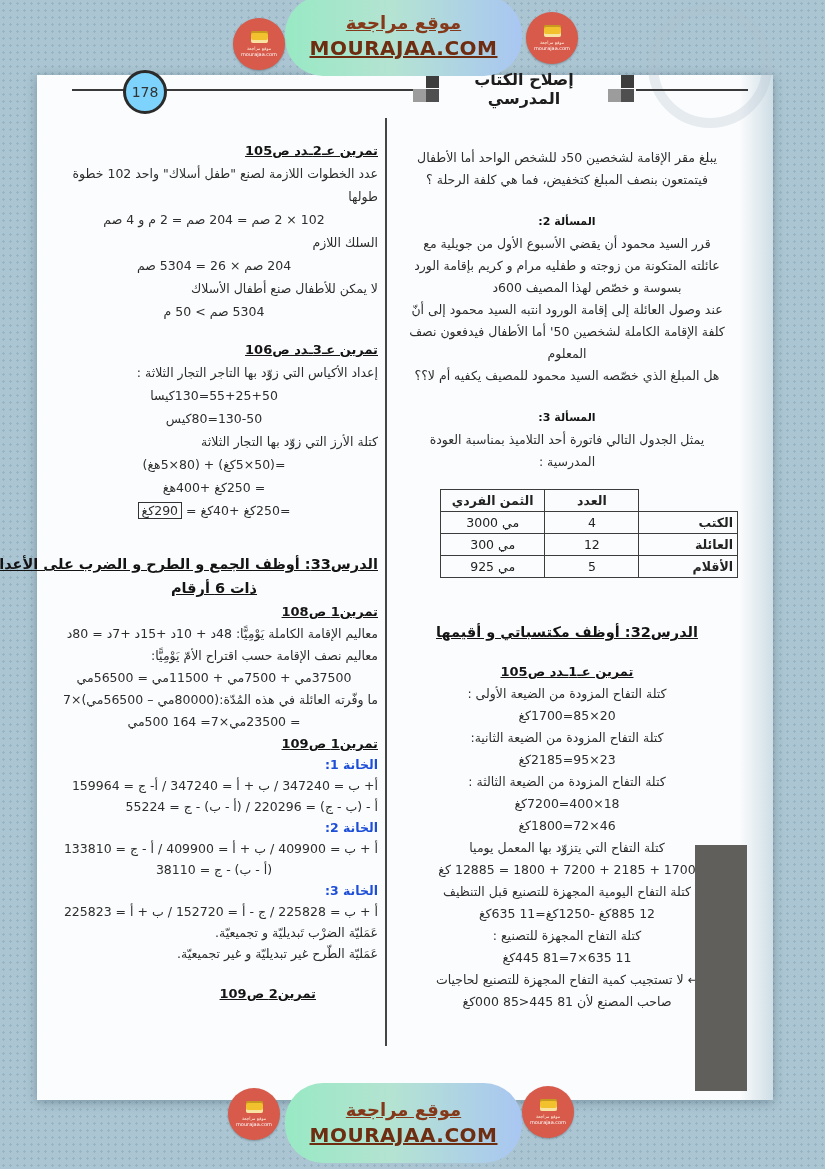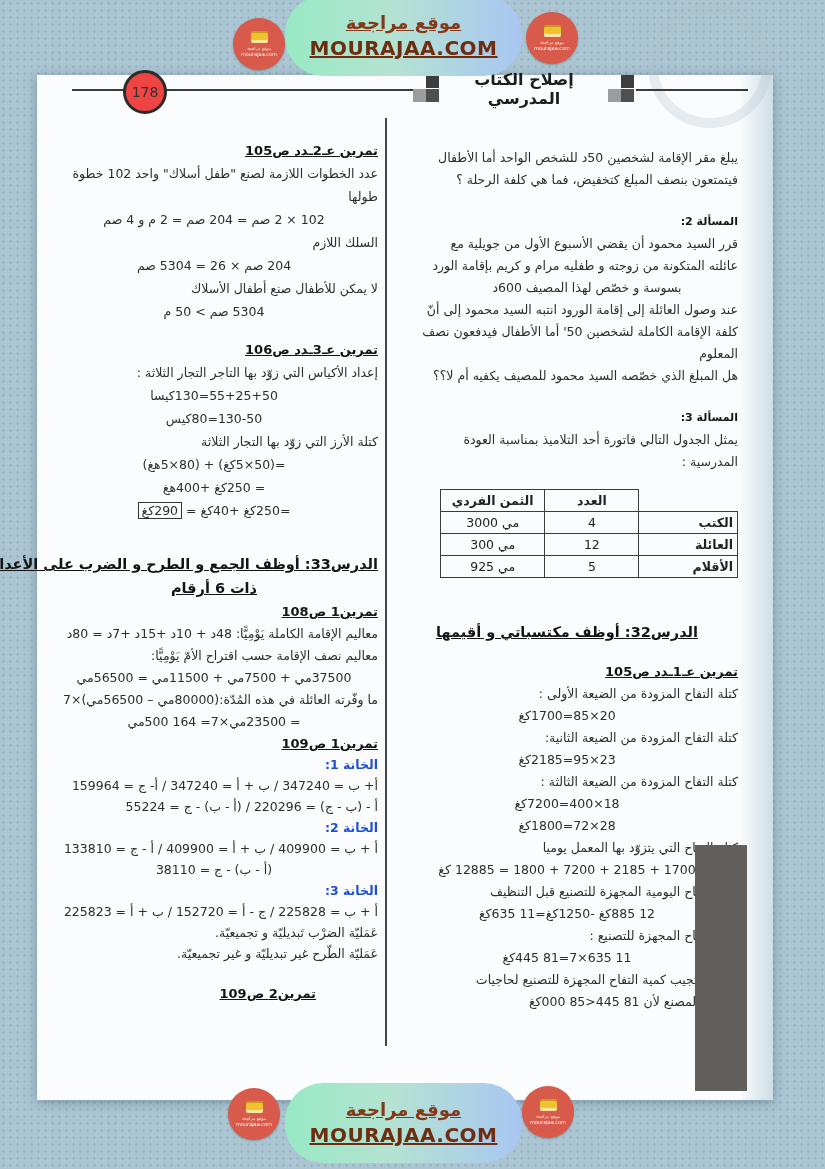--- a/index.html
+++ b/index.html
@@ -25,38 +25,38 @@
   .logo{position:absolute;width:52px;height:52px;border-radius:50%;background:#d75a4b;z-index:31;
         display:flex;flex-direction:column;align-items:center;justify-content:center;
         box-shadow:0 1px 2px rgba(0,0,0,.25);}
   .logo .book{width:17px;height:12px;background:#f2c12e;border-radius:2px;margin-bottom:3px;
         box-shadow:inset 0 -3px 0 rgba(255,255,255,.55), inset 0 2px 0 rgba(120,80,0,.35);}
   .logo .t1{font-size:4.5px;color:#ffe9d8;line-height:5px;}
   .logo .t2{font-size:5px;color:#ffffff;line-height:6px;}
   
   .hline{position:absolute;height:2px;background:#3a3a3a;z-index:5;}
   .pagenum{position:absolute;left:123px;top:70px;width:38px;height:38px;border-radius:50%;
-           border:3px solid #2b2b2b;background:#ef4444;z-index:6;
+           border:3px solid #2b2b2b;background:#7dd3fc;z-index:6;
            display:flex;align-items:center;justify-content:center;
            font-size:14px;color:#333;}
   .htitle{position:absolute;left:438px;top:70px;width:172px;text-align:center;
           font-weight:bold;font-size:16px;color:#1d1d1d;z-index:6;direction:rtl;}
   .sqc{position:absolute;width:26px;height:27px;z-index:6;}
   .sqc i{position:absolute;width:13px;height:13px;display:block;}
   .sqc .a{right:0;top:0;background:#3d3d3d;}
   .sqc .b{left:0;bottom:0;background:#9c9c9c;}
   .sqc .c{right:0;bottom:0;background:#4f4f4f;}
   .divider{position:absolute;left:385px;top:118px;width:2px;height:928px;background:#454545;z-index:4;}
   .darkband{position:absolute;left:695px;top:845px;width:52px;height:246px;background:#615f5b;z-index:8;}
   
   .col{position:absolute;direction:rtl;z-index:7;color:#2d2d2d;}
   #leftcol{left:50px;top:139px;width:328px;}
   #rightcol{left:396px;top:147px;width:342px;}
   .ln{line-height:23px;font-size:12.5px;text-align:right;white-space:nowrap;}
-  #rightcol .ln{line-height:22px;}
+  #rightcol .ln{line-height:22px;text-align:center;}
   .lh21 .ln{line-height:21px;}
   .lh215 .ln{line-height:21.5px;}
   .lh22 .ln{line-height:22px;}
   .lh24 .ln{line-height:24px;}
   .c{text-align:center;}
   .h{font-weight:bold;font-size:13px;text-decoration:underline;color:#141414;}
   .h2{font-weight:bold;font-size:14.5px;text-decoration:underline;text-align:center;color:#141414;}
   .b{font-weight:bold;color:#1d4ed8;}
   .b14{font-weight:bold;font-size:11px;color:#141414;}
   .box{border:1.2px solid #333;padding:0 3px;}
@@ -207,21 +207,21 @@
   <div class="ln h2" style="margin-top:43px;">الدرس32: أوظف مكتسباتي و أقيمها</div>
 
   <div class="lh215" style="margin-top:18px;">
     <div class="ln h">تمرين عـ1ـدد ص105</div>
     <div class="ln">كتلة التفاح المزودة من الضيعة الأولى :</div>
     <div class="ln c">20×85=1700كغ</div>
     <div class="ln">كتلة التفاح المزودة من الضيعة الثانية:</div>
     <div class="ln c">23×95=2185كغ</div>
     <div class="ln">كتلة التفاح المزودة من الضيعة الثالثة :</div>
     <div class="ln c">18×400=7200كغ</div>
-    <div class="ln c">28×72=1800كغ</div>
+    <div class="ln c">46×72=1800كغ</div>
     <div class="ln">كتلة التفاح التي يتزوّد بها المعمل يوميا</div>
     <div class="ln c">1700 + 2185 + 7200 + 1800 = 12885 كغ</div>
     <div class="ln">كتلة التفاح اليومية المجهزة للتصنيع قبل التنظيف</div>
     <div class="ln c">12 885كغ -1250كغ=11 635كغ</div>
     <div class="ln">كتلة التفاح المجهزة للتصنيع :</div>
     <div class="ln c">11 635×7=81 445كغ</div>
     <div class="ln">← لا تستجيب كمية التفاح المجهزة للتصنيع لحاجيات</div>
     <div class="ln">صاحب المصنع لأن 81 445&lt;85 000كغ</div>
   </div>
 </div>

